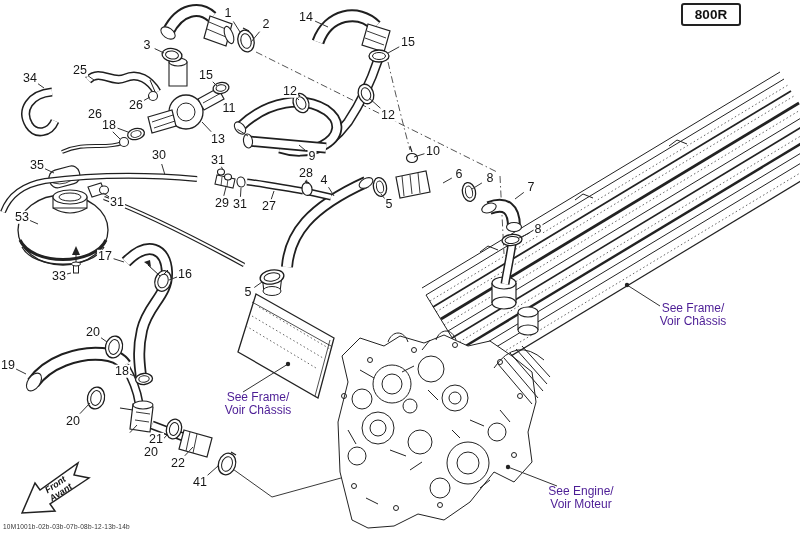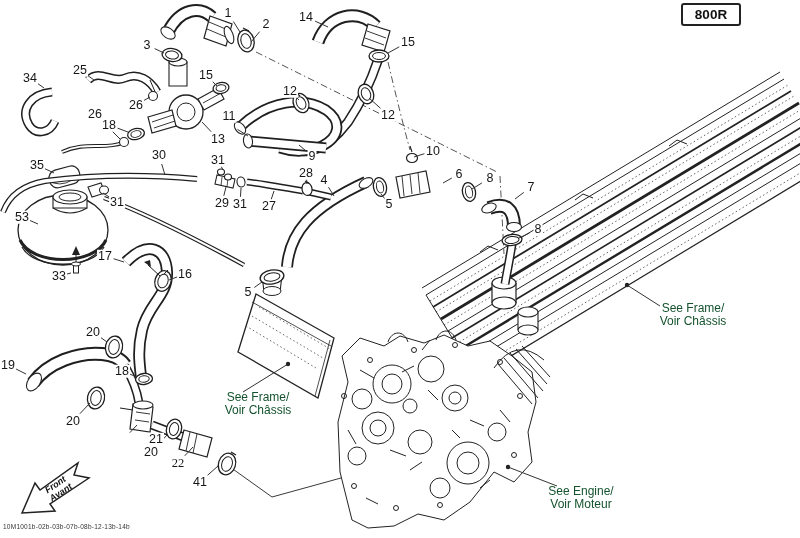--- a/index.html
+++ b/index.html
@@ -4,21 +4,21 @@
 <style>
   html,body{margin:0;padding:0;background:#fff;width:800px;height:538px;overflow:hidden;}
   #stage{position:relative;width:800px;height:538px;background:#fff;
          font-family:"Liberation Sans",sans-serif;color:#1a1a1a;}
   #artwork,#leaders{position:absolute;left:0;top:0;}
   #leaders{pointer-events:none;}
   .co{position:absolute;transform:translate(-50%,-50%);
       font:500 12.5px/1 "Liberation Sans",sans-serif;color:#161616;
       background:#fff;padding:0 1px;}
   .note{position:absolute;transform:translate(-50%,-50%);text-align:center;
-      font:400 12px/1.08 "Liberation Sans",sans-serif;color:#14532d;white-space:nowrap;}
+      font:400 12px/1.08 "Liberation Sans",sans-serif;color:#4c1d95;white-space:nowrap;}
   #model-badge{position:absolute;left:681px;top:3px;width:56px;height:19px;
       border:2px solid #222;border-radius:3px;display:flex;align-items:center;
       justify-content:center;font:700 13.5px "Liberation Sans",sans-serif;color:#111;}
   #doc-code{position:absolute;left:3px;top:523px;
       font:400 6.5px "Liberation Sans",sans-serif;letter-spacing:.25px;color:#333;}
   .to{fill:none;stroke:#1f1f1f;stroke-linejoin:round;}
   .ti{fill:none;stroke:#fff;stroke-linejoin:round;}
   .ln{fill:none;stroke:#222;}
   .fw{fill:#fff;stroke:#222;}
   .dd{fill:none;stroke:#555;stroke-width:1;stroke-dasharray:7 3 1.5 3;}
@@ -330,21 +330,21 @@
       <div class="co" style="left: 147px; top: 45px;">3</div>
       <div class="co" style="left: 408px; top: 42px;">15</div>
       <div class="co" style="left: 206px; top: 75px;">15</div>
       <div class="co" style="left: 80px; top: 70px;">25</div>
       <div class="co" style="left: 30px; top: 78px;">34</div>
       <div class="co" style="left: 290px; top: 91px;">12</div>
       <div class="co" style="left: 388px; top: 115px;">12</div>
       <div class="co" style="left: 136px; top: 105px;">26</div>
       <div class="co" style="left: 95px; top: 114px;">26</div>
       <div class="co" style="left: 109px; top: 125px;">18</div>
-      <div class="co" style="left: 229px; top: 116px;">11</div>
+      <div class="co" style="left: 229px; top: 108px;">11</div>
       <div class="co" style="left: 218px; top: 139px;">13</div>
       <div class="co" style="left: 159px; top: 155px;">30</div>
       <div class="co" style="left: 218px; top: 160px;">31</div>
       <div class="co" style="left: 37px; top: 165px;">35</div>
       <div class="co" style="left: 312px; top: 156px;">9</div>
       <div class="co" style="left: 433px; top: 151px;">10</div>
       <div class="co" style="left: 459px; top: 174px;">6</div>
       <div class="co" style="left: 490px; top: 178px;">8</div>
       <div class="co" style="left: 531px; top: 187px;">7</div>
       <div class="co" style="left: 324px; top: 180px;">4</div>
@@ -359,21 +359,21 @@
       <div class="co" style="left: 185px; top: 274px;">16</div>
       <div class="co" style="left: 59px; top: 276px;">33</div>
       <div class="co" style="left: 248px; top: 292px;">5</div>
       <div class="co" style="left: 538px; top: 229px;">8</div>
       <div class="co" style="left: 93px; top: 332px;">20</div>
       <div class="co" style="left: 8px; top: 365px;">19</div>
       <div class="co" style="left: 122px; top: 371px;">18</div>
       <div class="co" style="left: 73px; top: 421px;">20</div>
       <div class="co" style="left: 124px; top: 439px; margin-left: 32px;">21</div>
       <div class="co" style="left: 151px; top: 452px;">20</div>
-      <div class="co" style="left: 178px; top: 463px; font-family: Liberation Serif, serif;">22</div>
+      <div class="co" style="left: 178px; top: 463px;">22</div>
       <div class="co" style="left: 200px; top: 482px;">41</div>
       <div class="note" style="left: 258px; top: 404px;">
         <div>See Frame/</div>
         <div>Voir Châssis</div>
       </div>
       <div class="note" style="left: 693px; top: 315px;">
         <div>See Frame/</div>
         <div>Voir Châssis</div>
       </div>
       <div class="note" style="left: 581px; top: 498px;">

